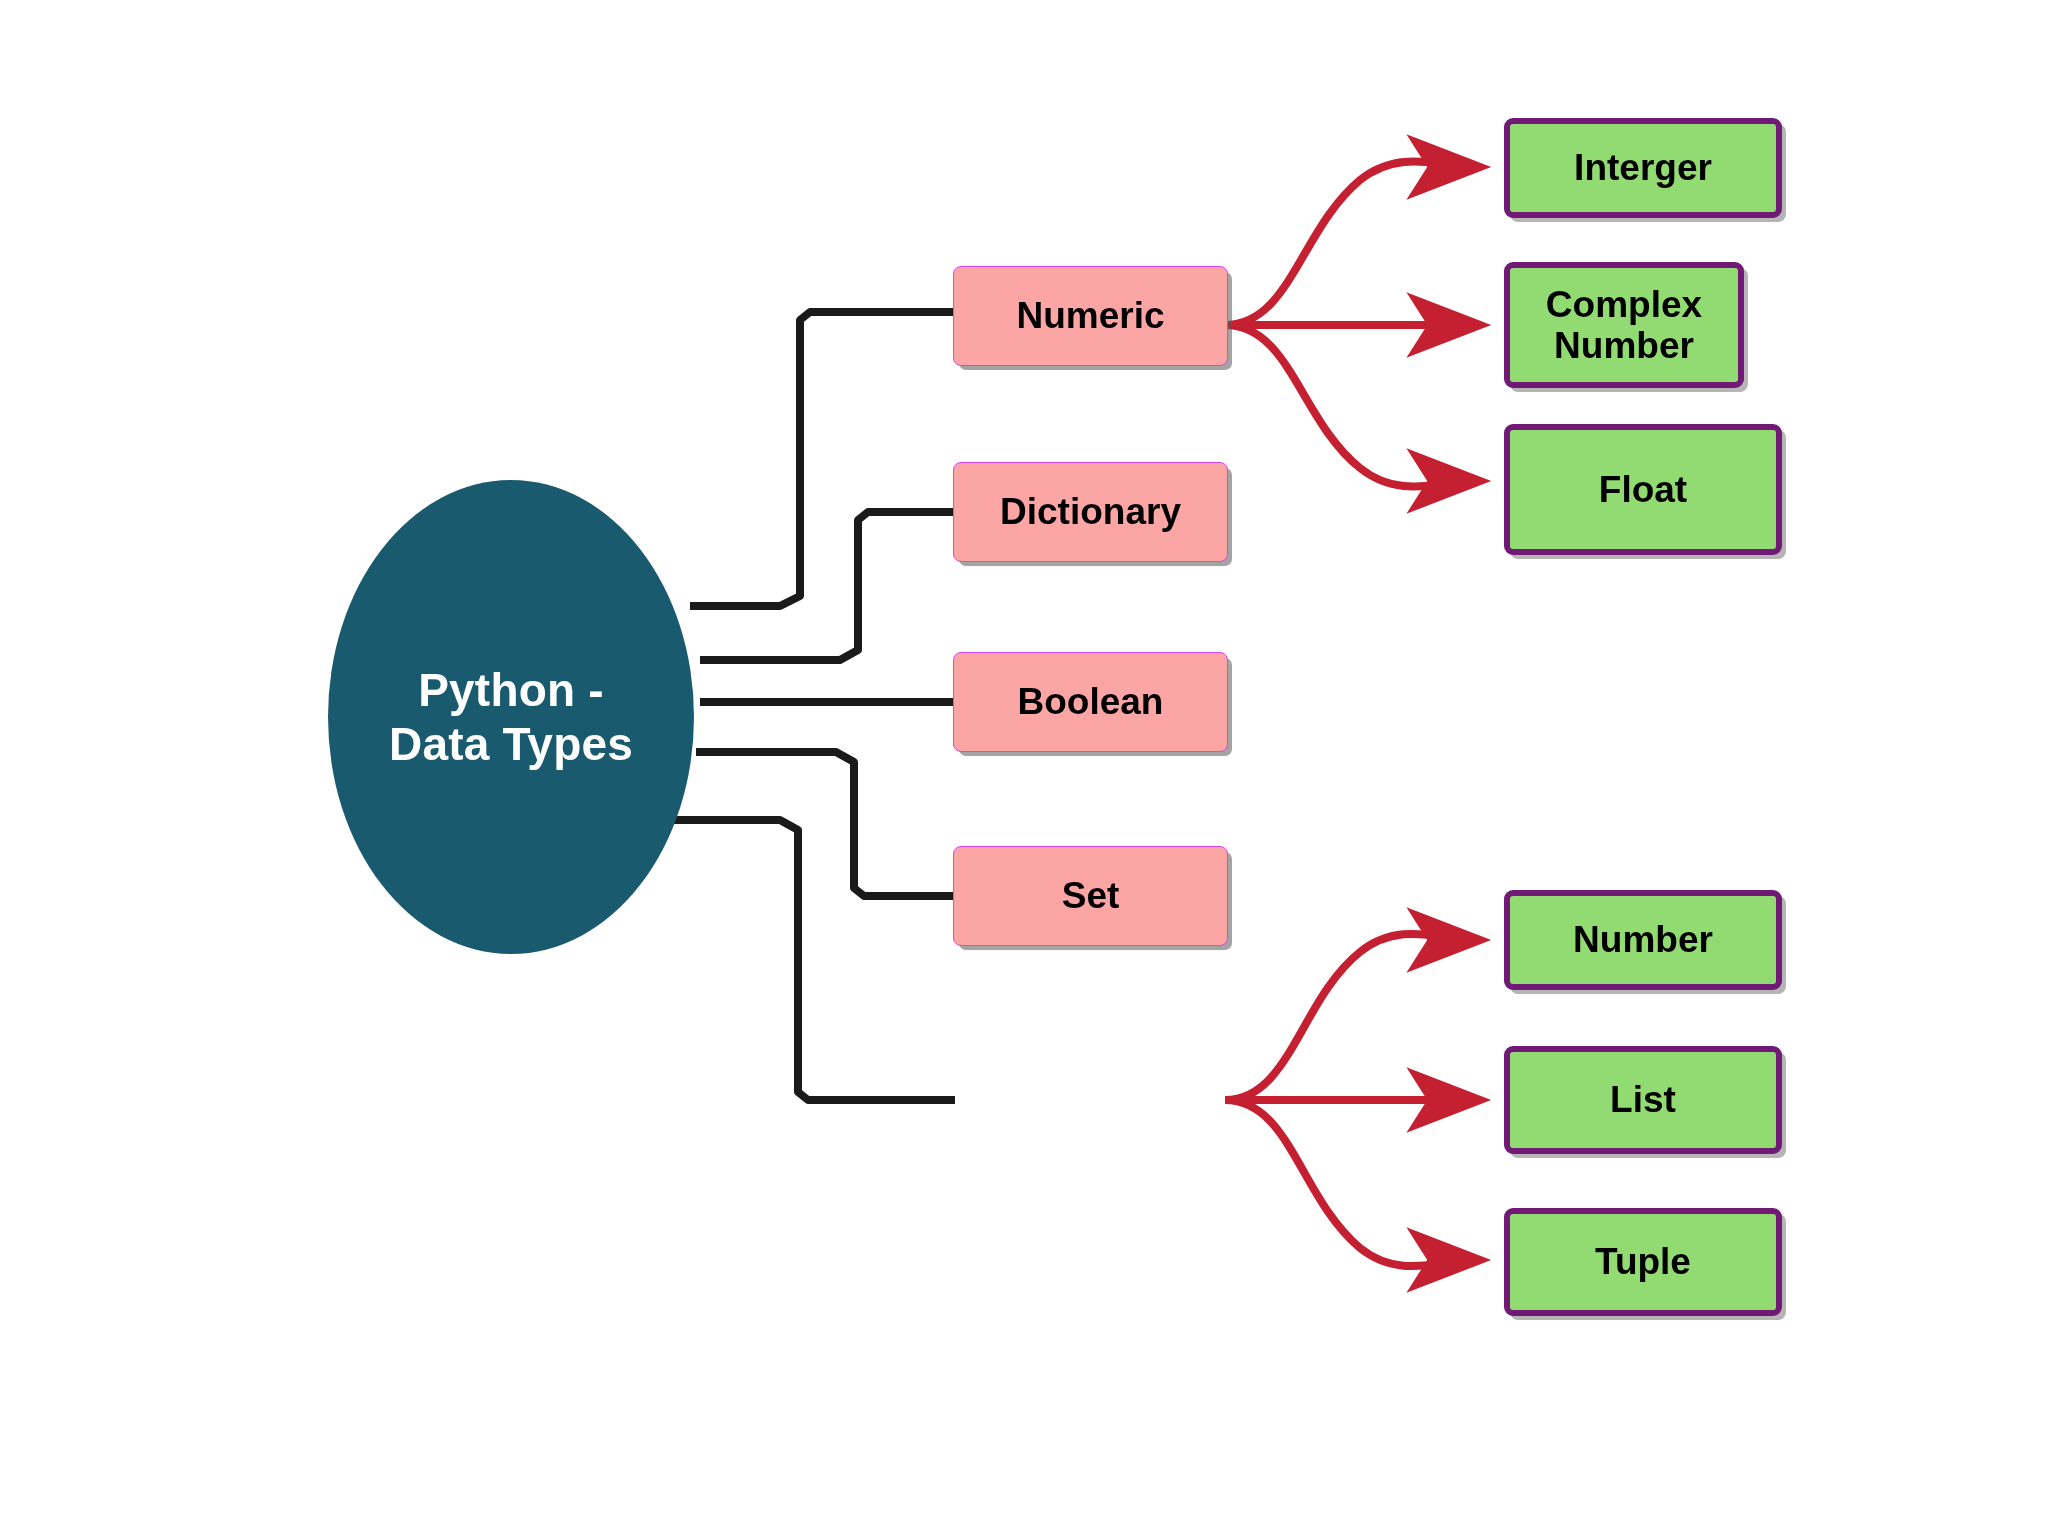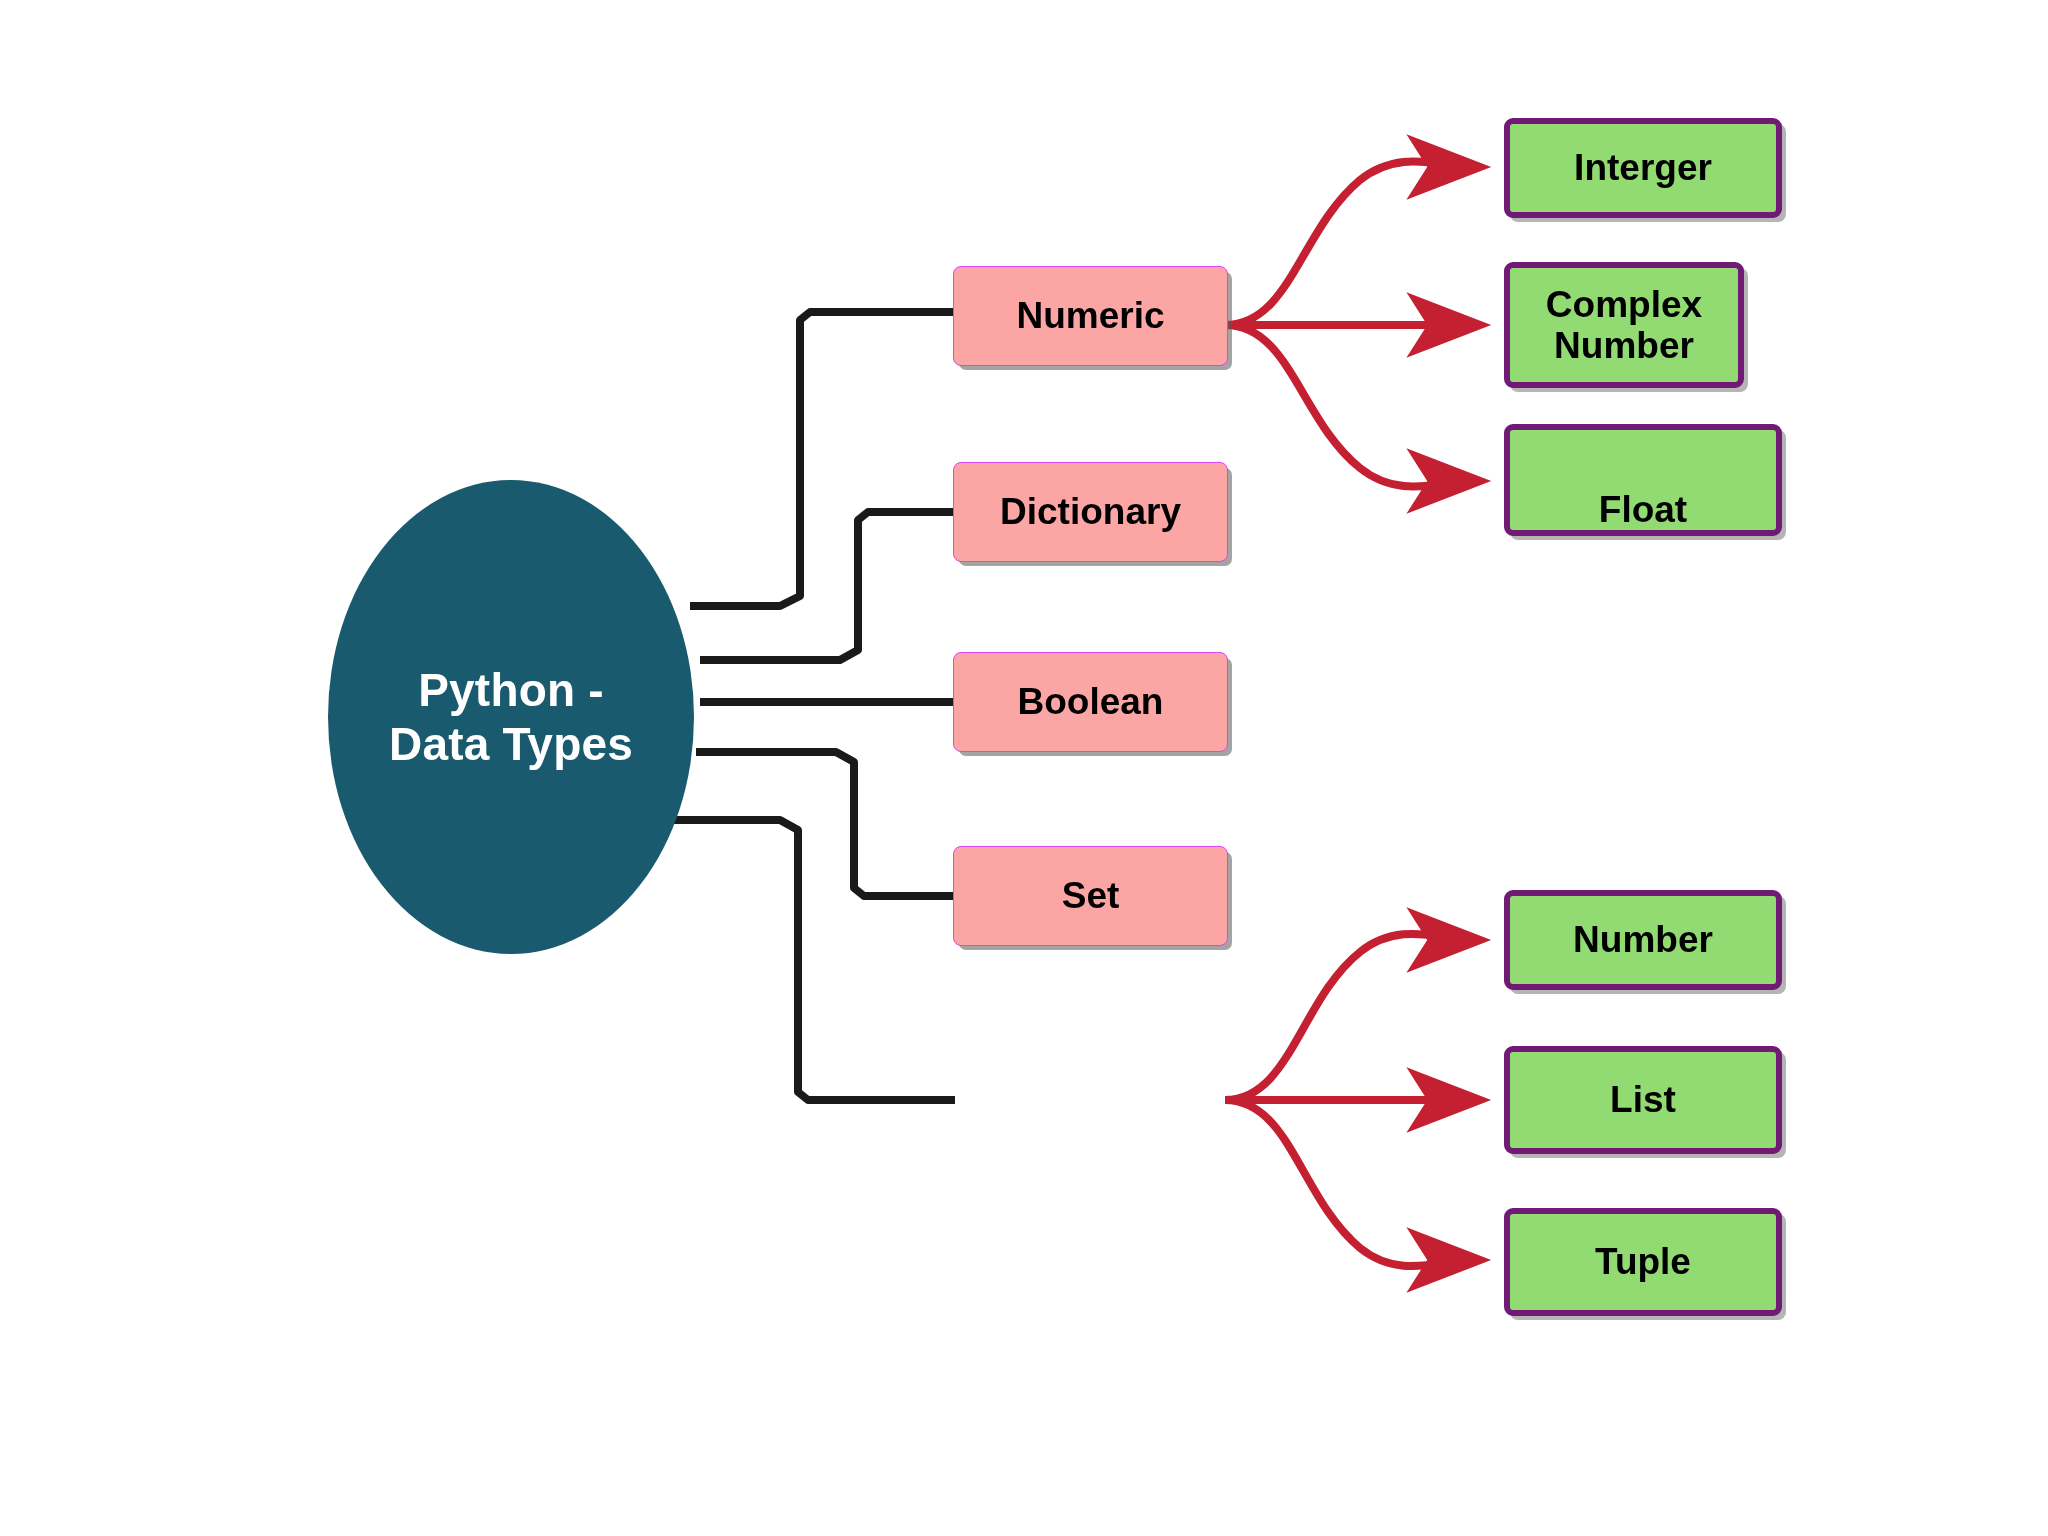--- a/index.html
+++ b/index.html
@@ -137,21 +137,21 @@
     </div>
   </div>
 
   <div class="node node-green" style="left:1504px; top:262px; width:240px; height:126px;">
     <div>
       <span class="line">Complex</span>
       <span class="line">Number</span>
     </div>
   </div>
 
-  <div class="node node-green" style="left:1504px; top:424px; width:278px; height:112px;align-items:flex-end;">
+  <div class="node node-green" style="left:1504px; top:424px; width:278px; height:131px;">
     <div>
       <span class="line">Float</span>
     </div>
   </div>
 
   <div class="node node-green" style="left:1504px; top:890px; width:278px; height:100px;">
     <div>
       <span class="line">Number</span>
     </div>
   </div>

